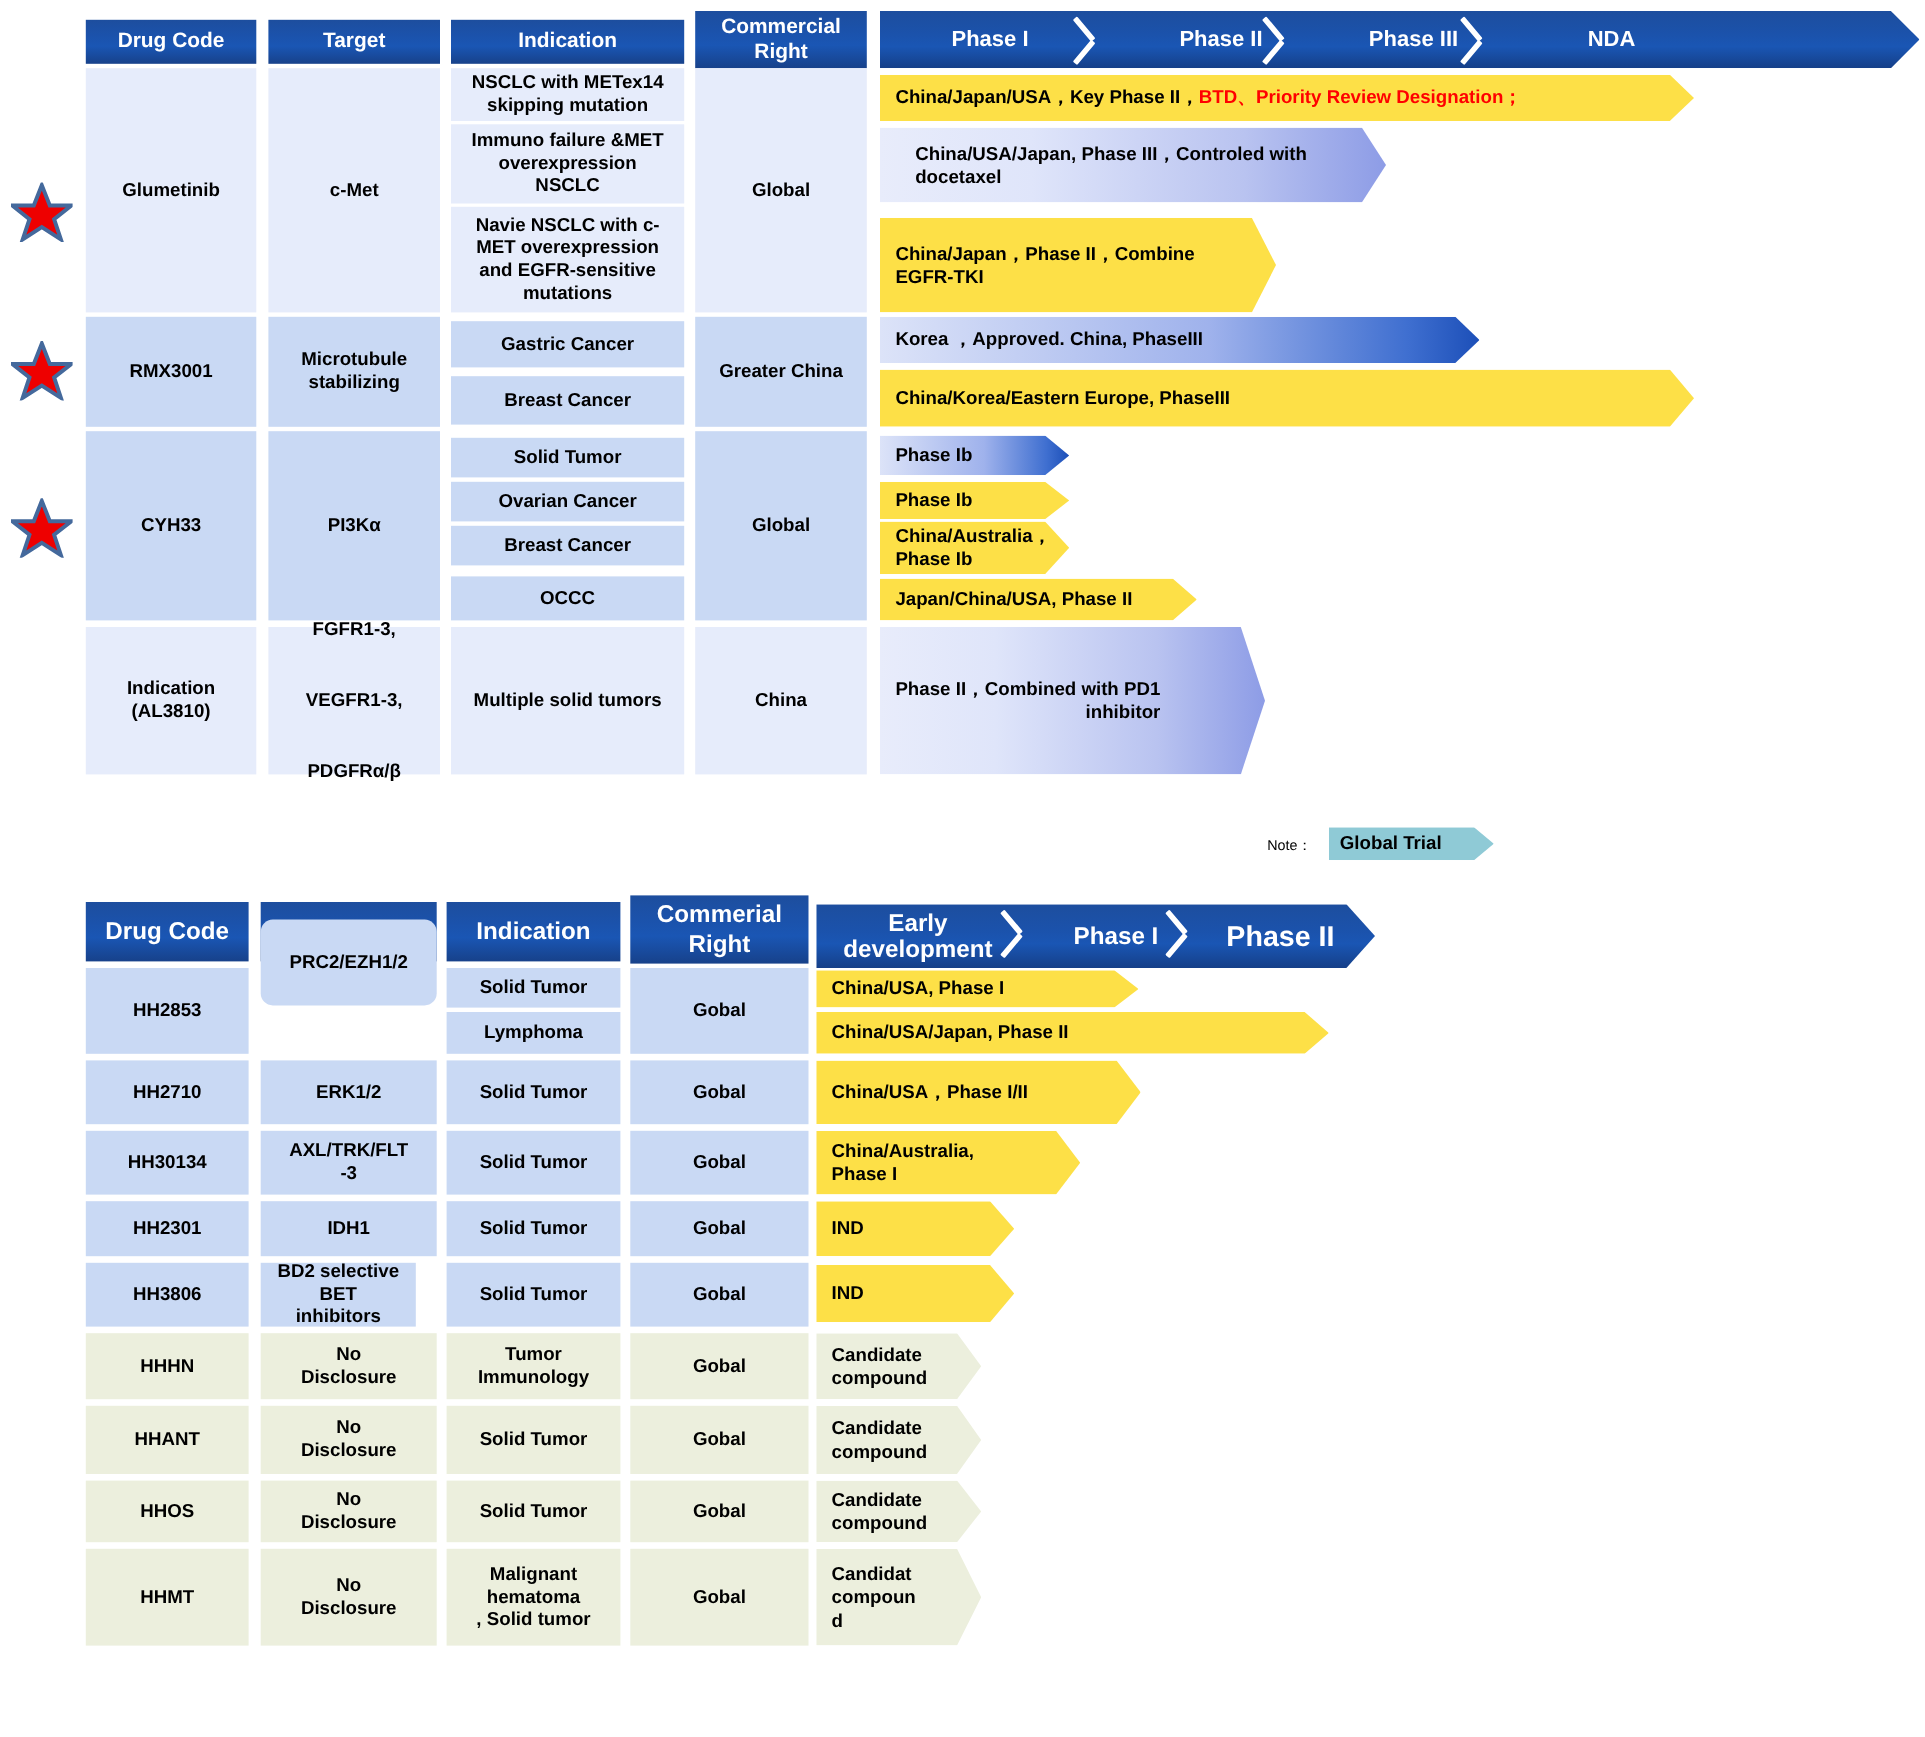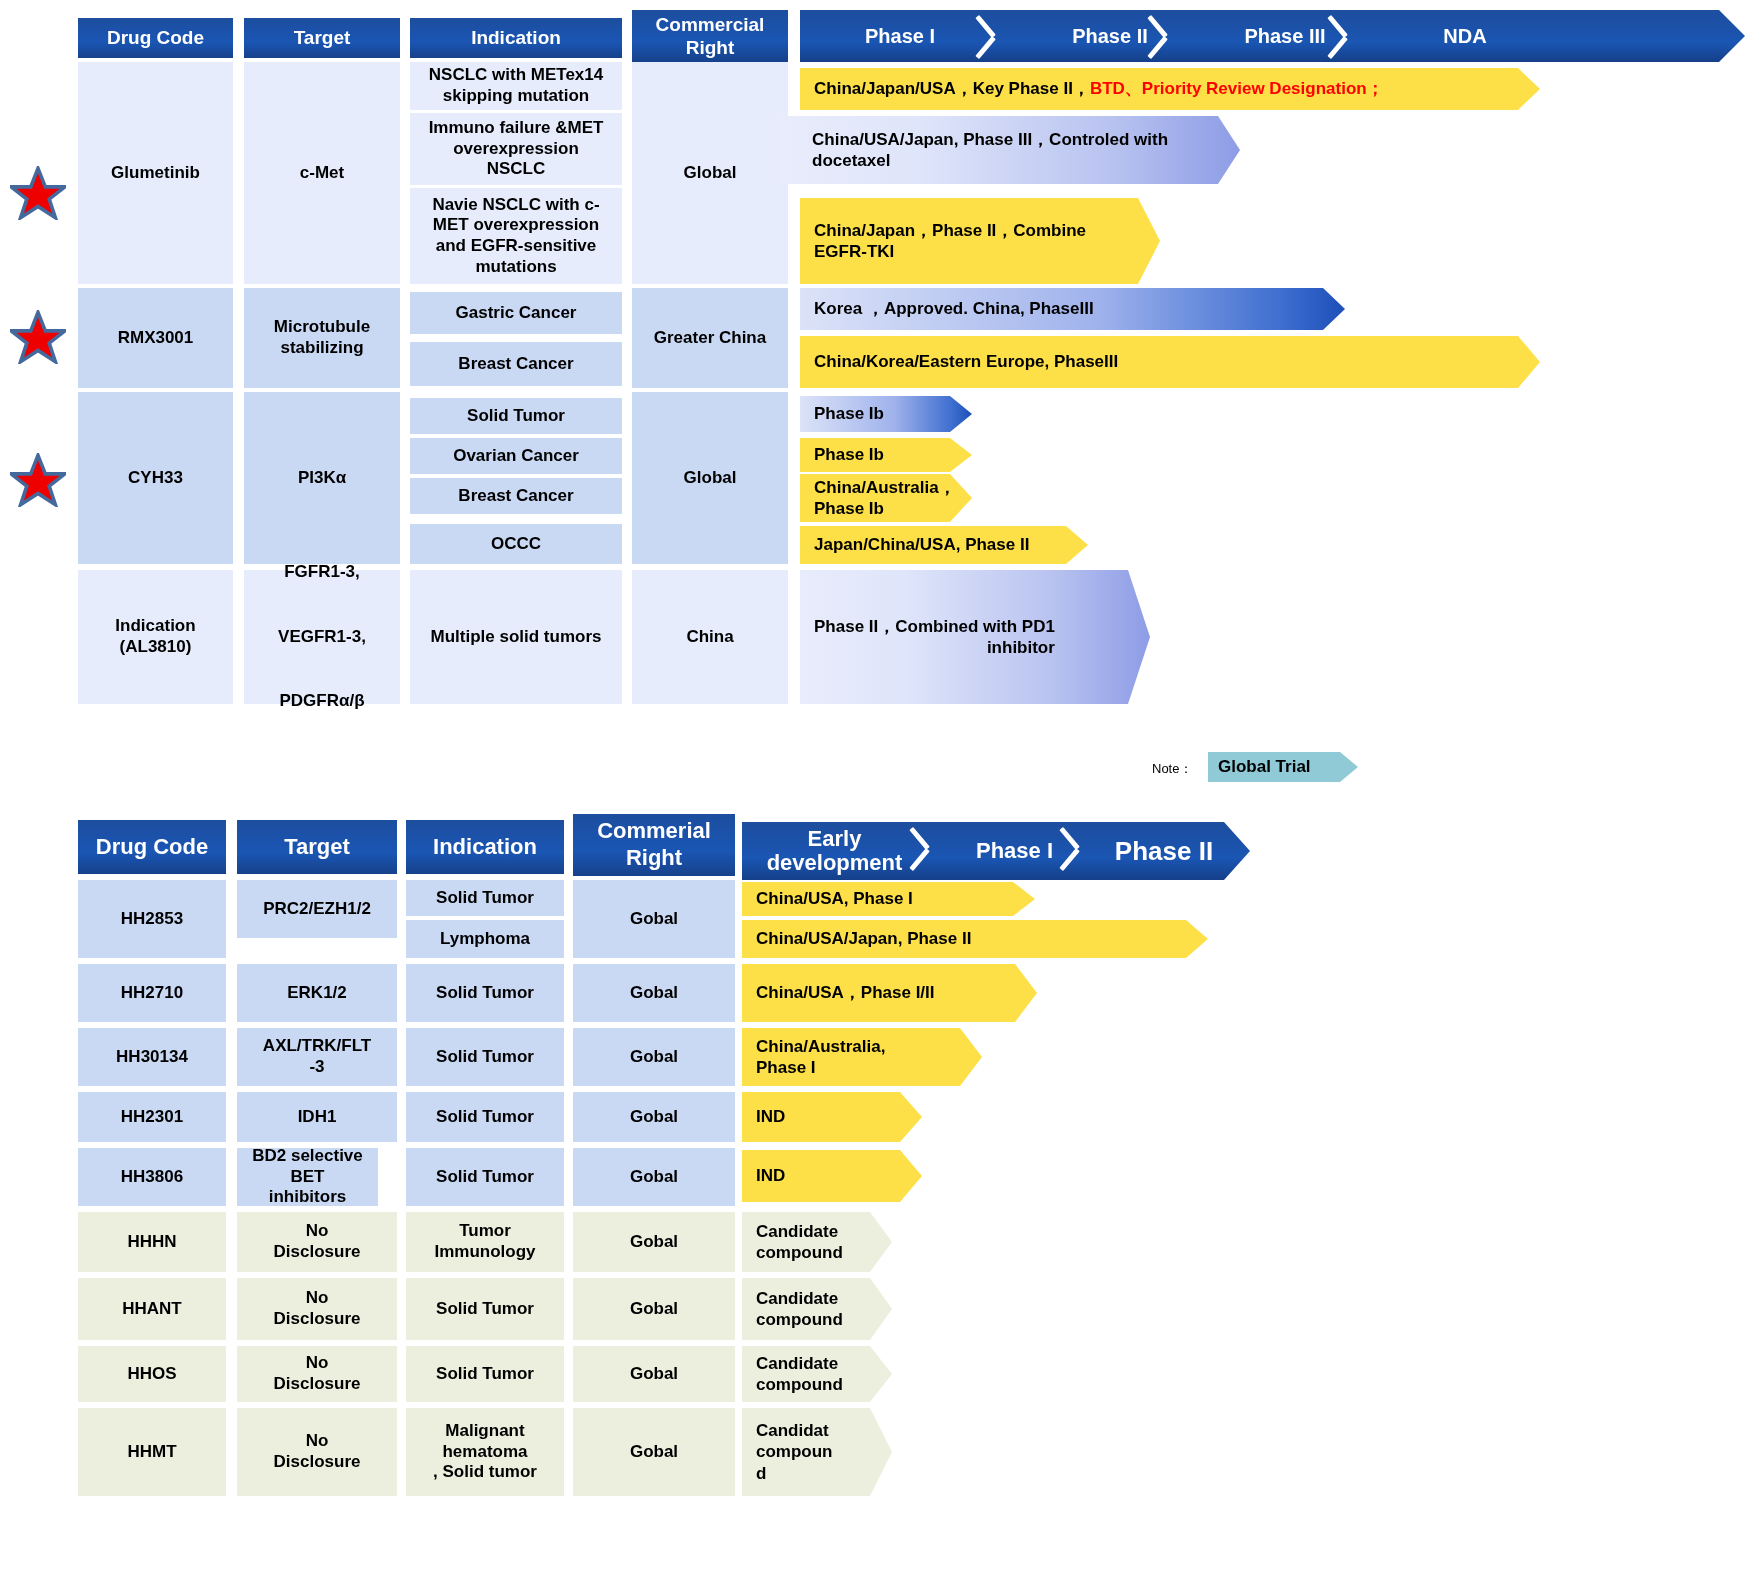--- a/index.html
+++ b/index.html
@@ -125,21 +125,21 @@
 NSCLC</div>
   <div class="cell c-lt" style="left:410px;top:188px;width:212px;height:96px;white-space:pre-line;">Navie NSCLC  with c-
 MET overexpression
 and  EGFR-sensitive
 mutations</div>
   <div class="cell c-lt" style="left:632px;top:62px;width:156px;height:222px;">Global</div>
 
   <div class="bar bar-teal" style="left:800px;top:68px;width:740px;height:42px;">
     <span><span class="txt">China/Japan/USA，Key Phase II，</span><span class="txt red">BTD、Priority Review Designation；</span></span>
   </div>
-  <div class="bar bar-grad" style="left:780px;top:116px;width:460px;height:68px;padding-left:32px;">
+  <div class="bar bar-grad" style="left:800px;top:116px;width:460px;height:68px;padding-left:32px;">
     <span class="txt">China/USA/Japan, Phase III，Controled with
 docetaxel</span>
   </div>
   <div class="bar bar-teal" style="left:800px;top:198px;width:360px;height:86px;">
     <span class="txt">China/Japan，Phase II，Combine
 EGFR-TKI</span>
   </div>
 
   <svg class="star" style="left:10px;top:310px;" viewBox="0 0 50 48">
     <polygon points="25,2 31.5,18.5 49,18.5 35,29.5 40.5,46 25,36 9.5,46 15,29.5 1,18.5 18.5,18.5" fill="#ee0000" stroke="#44699c" stroke-width="3.2" stroke-linejoin="miter"></polygon>
@@ -213,21 +213,21 @@
   <div class="phasebar tip" style="left:742px;top:822px;width:508px;height:58px;">
     <div class="phaselabel" style="left:0px;width:185px;font-size:22px;white-space:pre-line;">Early
 development</div>
     <div class="chev" style="left:180px;height:58px;"></div>
     <div class="phaselabel" style="left:205px;width:135px;font-size:22px;">Phase I</div>
     <div class="chev" style="left:330px;height:58px;"></div>
     <div class="phaselabel" style="left:352px;width:140px;font-size:26px;">Phase II</div>
   </div>
 
   <div class="cell c-md" style="left:78px;top:880px;width:148px;height:78px;">HH2853</div>
-  <div class="cell c-md" style="left:237px;top:880px;width:160px;height:58px;white-space:pre-line;">PRC2/EZH1/2</div>
+  <div class="cell c-md" style="left:237px;top:836px;width:160px;height:78px;white-space:pre-line;border-radius:11px;">PRC2/EZH1/2</div>
   <div class="cell c-md" style="left:406px;top:880px;width:158px;height:36px;">Solid Tumor</div>
   <div class="cell c-md" style="left:406px;top:920px;width:158px;height:38px;">Lymphoma</div>
   <div class="cell c-md" style="left:573px;top:880px;width:162px;height:78px;">Gobal</div>
   <div class="bar bar-teal" style="left:742px;top:882px;width:293px;height:34px;">
     <span class="txt">China/USA, Phase I</span>
   </div>
   <div class="bar bar-teal" style="left:742px;top:920px;width:466px;height:38px;">
     <span class="txt">China/USA/Japan, Phase II</span>
   </div>
 

